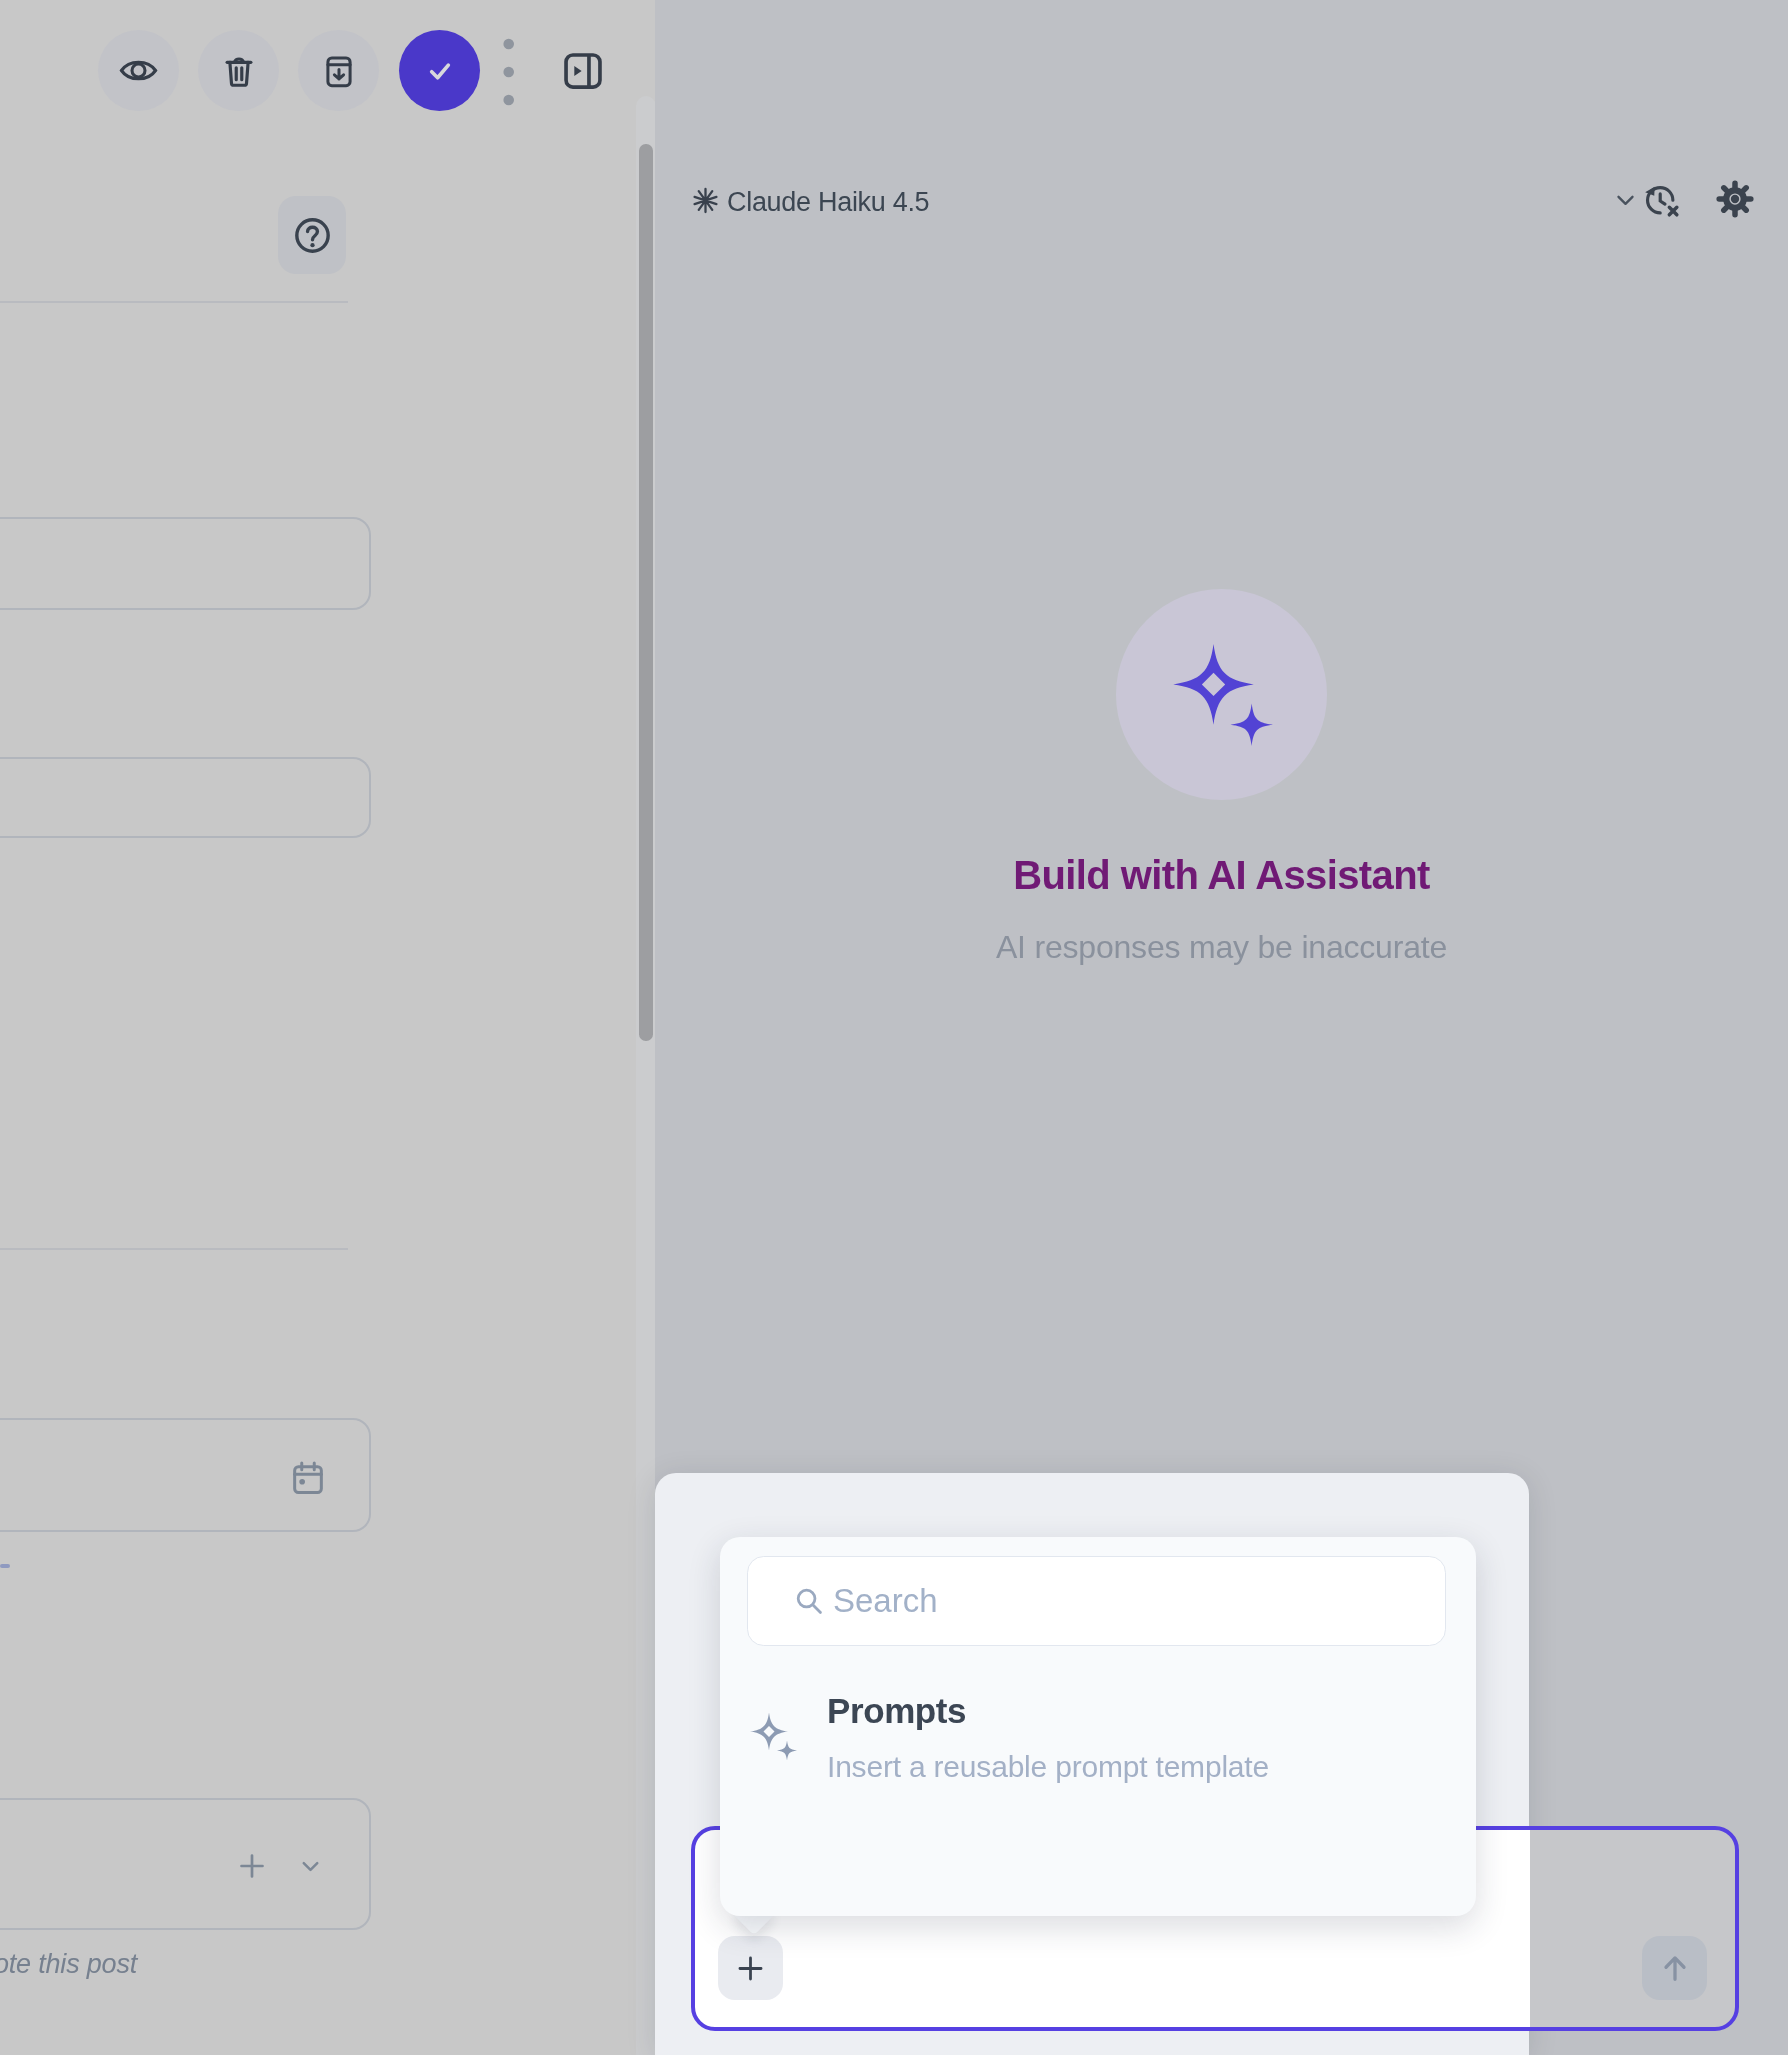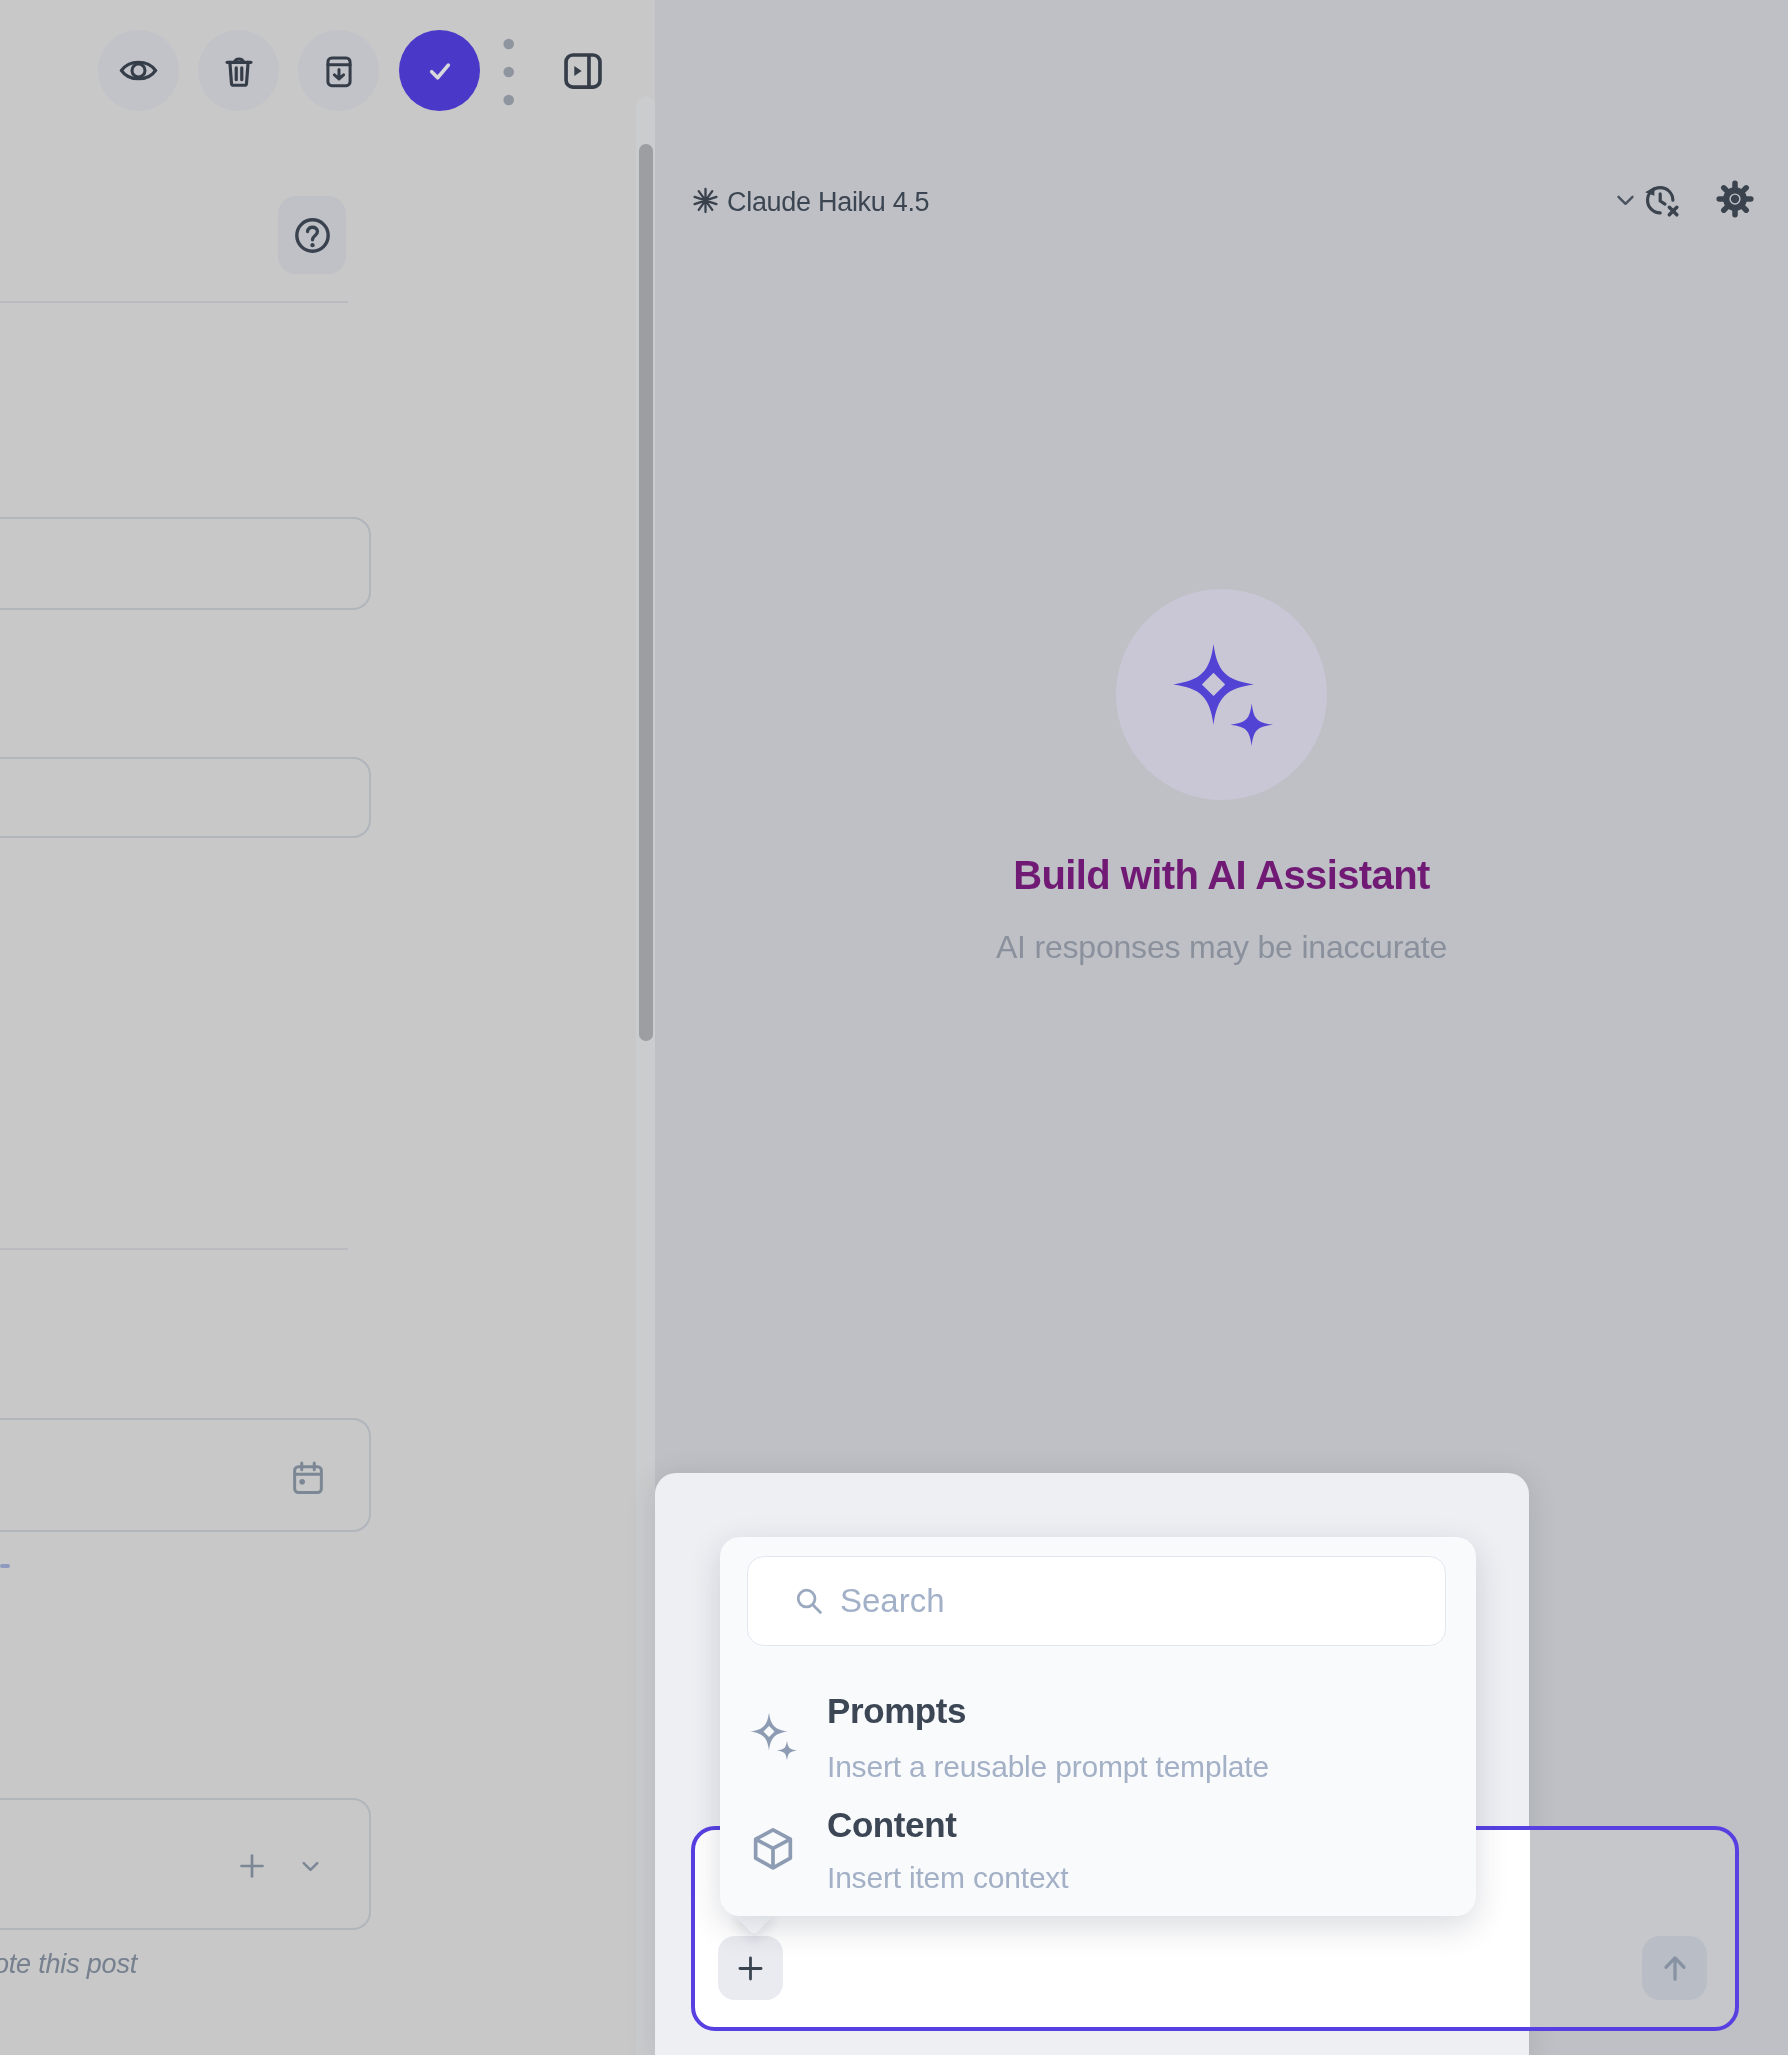--- a/index.html
+++ b/index.html
@@ -44,21 +44,21 @@
     display:flex;align-items:center;justify-content:center;}
   .send-btn{position:absolute;left:947px;top:106px;width:65px;height:64px;border-radius:18px;background:#b9bec6;
     display:flex;align-items:center;justify-content:center;}
 
   .popover{left:65px;top:1537px;width:756px;height:379px;background:#f8fafc;border-radius:20px;
     box-shadow:0 10.6px 33px rgba(30,40,60,.16);z-index:6;}
   .popover-tail{left:84px;top:1899px;width:30px;height:30px;background:#f8fafc;border-radius:4.6px;
     transform:rotate(45deg);z-index:5;box-shadow:4.6px 4.6px 10.6px rgba(30,40,60,.10);}
   .search-box{position:absolute;left:27px;top:19px;width:699px;height:90px;background:#ffffff;
     border:1.5px solid #e2e7ef;border-radius:16.7px;}
-  .search-box input{position:absolute;left:90px;top:0;width:578px;height:87px;border:none;outline:none;
+  .search-box input{position:absolute;left:83px;top:0;width:578px;height:87px;border:none;outline:none;
     background:transparent;font-size:33px;color:#a21caf;}
   .search-box input::placeholder{color:#a2b1c8;opacity:1;}
   .menu-title{position:absolute;left:107px;font-size:35px;font-weight:700;color:#3c4654;letter-spacing:-0.4px;}
   .menu-desc{position:absolute;left:107px;font-size:30px;color:#a3b0c6;letter-spacing:-0.2px;}
 </style>
 </head>
 <body>
 
 <svg width="0" height="0" style="position:absolute">
   <defs>
@@ -264,27 +264,17 @@
       <div class="abs" style="left:0;top:137px;width:756px;height:122px">
         <span class="abs" style="left:28px;top:36px">
           <svg width="50" height="53" viewBox="0 0 100 100" fill="#8d9bb3">
               <use href="#sym-sparkle"></use>
             </svg>
         </span>
         <div class="menu-title" style="top:16.7px">Prompts</div>
         <div class="menu-desc" style="top:76px">Insert a reusable prompt template</div>
       </div>
 
-      <div class="abs" style="left:0;top:251px;width:756px;height:122px">
-        <span class="abs" style="left:27px;top:36px">
-          <svg width="52" height="52" viewBox="0 0 48 48" fill="none" stroke="#8d9bb3" stroke-width="3.4" stroke-linejoin="round">
-            <path d="M24 5.5 L40 14 V31.5 L24 40.5 L8 31.5 V14 Z"></path>
-            <path d="M8 14 L24 22.5 L40 14 M24 22.5 V40.5"></path>
-          </svg>
-        </span>
-        <div class="menu-title" style="top:16.7px">Content</div>
-        <div class="menu-desc" style="top:73px">Insert item context</div>
-      </div>
     </div>
 
   </aside>
 </div>
 
 
 </body></html>

